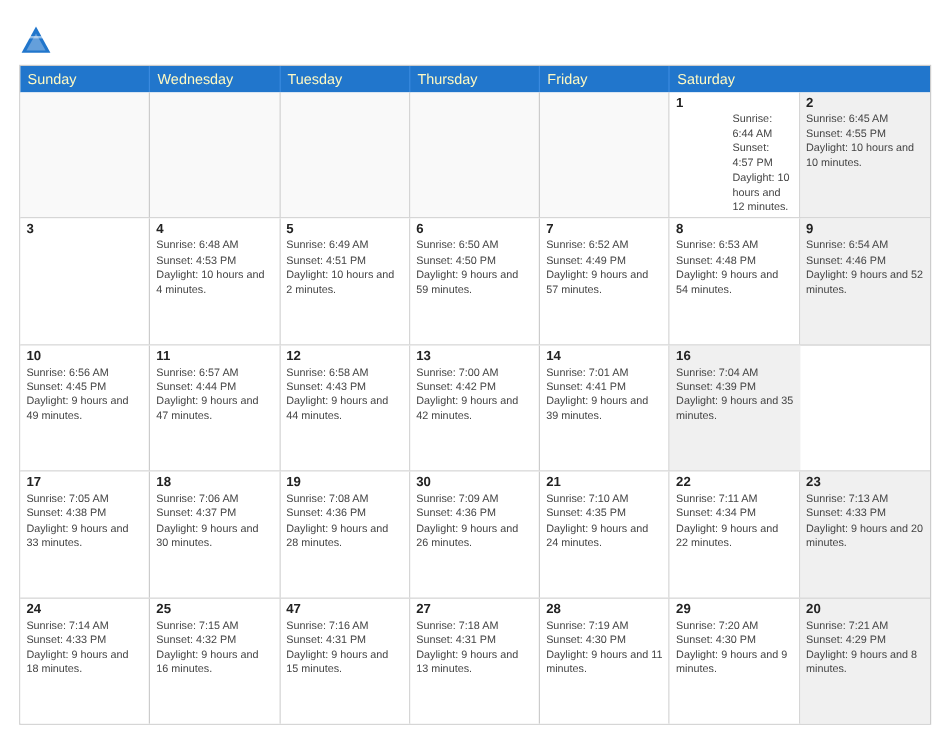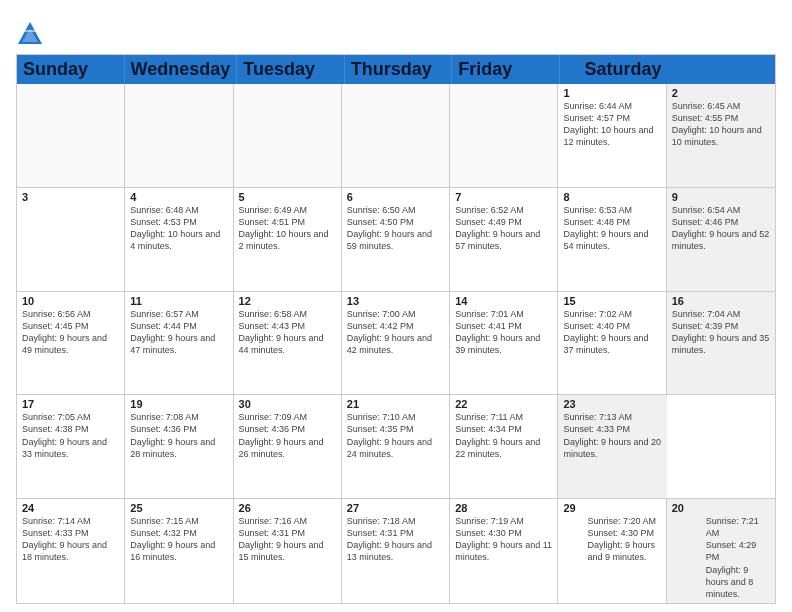--- a/index.html
+++ b/index.html
@@ -67,28 +67,28 @@
       display: flex;
       flex-direction: column;
       border: 1px solid #ccc;
     }
     .cal-header-row {
       display: grid;
       grid-template-columns: repeat(7, 1fr);
       background: #2176cc;
     }
     .cal-header-cell {
-      color: #0f172a;
-      font-size: 18px;
-      font-weight: bold;
+      color: #fef9c3;
+      font-size: 12px;
+      font-weight: normal;
       padding: 4px 6px;
       text-align: left;
       border-right: 1px solid #3a8adf;
     }
-    .cal-header-cell:last-child { border-right: none; text-align: right; }
+    .cal-header-cell:last-child { border-right: none; }
     .cal-body {
       flex: 1;
       display: flex;
       flex-direction: column;
     }
     .cal-row {
       display: grid;
       grid-template-columns: repeat(7, 1fr);
       flex: 1;
       border-top: 1px solid #ccc;
@@ -151,21 +151,21 @@
       </div>
     <div class="cal-body">
     <div class="cal-row">
           <div class="cal-cell empty"></div>
           <div class="cal-cell empty"></div>
           <div class="cal-cell empty"></div>
           <div class="cal-cell empty"></div>
           <div class="cal-cell empty"></div>
           <div class="cal-cell">
             <div class="day-num">1</div>
-            <div class="day-detail" style="white-space: pre-line;">Sunrise: 6:44 AM
+            <div class="day-detail" style="white-space: pre-line; margin-left: 47px;">Sunrise: 6:44 AM
 Sunset: 4:57 PM
 Daylight: 10 hours and 12 minutes.</div>
           </div>
           <div class="cal-cell shaded">
             <div class="day-num">2</div>
             <div class="day-detail" style="white-space: pre-line;">Sunrise: 6:45 AM
 Sunset: 4:55 PM
 Daylight: 10 hours and 10 minutes.</div>
           </div>
         </div>
@@ -234,41 +234,41 @@
             <div class="day-detail" style="white-space: pre-line;">Sunrise: 7:00 AM
 Sunset: 4:42 PM
 Daylight: 9 hours and 42 minutes.</div>
           </div>
           <div class="cal-cell">
             <div class="day-num">14</div>
             <div class="day-detail" style="white-space: pre-line;">Sunrise: 7:01 AM
 Sunset: 4:41 PM
 Daylight: 9 hours and 39 minutes.</div>
           </div>
-          <div class="cal-cell">
-            <div class="day-num">15</div>
-            <div class="day-detail" style="white-space: pre-line;">Sunrise: 7:02 AM
-Sunset: 4:40 PM
-Daylight: 9 hours and 37 minutes.</div>
-          </div>
           <div class="cal-cell shaded">
             <div class="day-num">16</div>
             <div class="day-detail" style="white-space: pre-line;">Sunrise: 7:04 AM
 Sunset: 4:39 PM
 Daylight: 9 hours and 35 minutes.</div>
           </div>
         </div>
         <div class="cal-row">
           <div class="cal-cell">
             <div class="day-num">17</div>
             <div class="day-detail" style="white-space: pre-line;">Sunrise: 7:05 AM
 Sunset: 4:38 PM
 Daylight: 9 hours and 33 minutes.</div>
           </div>
           <div class="cal-cell">
+            <div class="day-num">18</div>
+            <div class="day-detail" style="white-space: pre-line;">Sunrise: 7:06 AM
+Sunset: 4:37 PM
+Daylight: 9 hours and 30 minutes.</div>
+          </div>
+          <div class="cal-cell">
             <div class="day-num">19</div>
             <div class="day-detail" style="white-space: pre-line;">Sunrise: 7:08 AM
 Sunset: 4:36 PM
 Daylight: 9 hours and 28 minutes.</div>
           </div>
           <div class="cal-cell">
             <div class="day-num">30</div>
             <div class="day-detail" style="white-space: pre-line;">Sunrise: 7:09 AM
 Sunset: 4:36 PM
 Daylight: 9 hours and 26 minutes.</div>
@@ -299,45 +299,45 @@
 Sunset: 4:33 PM
 Daylight: 9 hours and 18 minutes.</div>
           </div>
           <div class="cal-cell">
             <div class="day-num">25</div>
             <div class="day-detail" style="white-space: pre-line;">Sunrise: 7:15 AM
 Sunset: 4:32 PM
 Daylight: 9 hours and 16 minutes.</div>
           </div>
           <div class="cal-cell">
-            <div class="day-num">26</div>
+            <div class="day-num">47</div>
             <div class="day-detail" style="white-space: pre-line;">Sunrise: 7:16 AM
 Sunset: 4:31 PM
 Daylight: 9 hours and 15 minutes.</div>
           </div>
           <div class="cal-cell">
             <div class="day-num">27</div>
             <div class="day-detail" style="white-space: pre-line;">Sunrise: 7:18 AM
 Sunset: 4:31 PM
 Daylight: 9 hours and 13 minutes.</div>
           </div>
           <div class="cal-cell">
             <div class="day-num">28</div>
             <div class="day-detail" style="white-space: pre-line;">Sunrise: 7:19 AM
 Sunset: 4:30 PM
 Daylight: 9 hours and 11 minutes.</div>
           </div>
           <div class="cal-cell">
             <div class="day-num">29</div>
-            <div class="day-detail" style="white-space: pre-line; margin-left: 24px;">Sunrise: 7:20 AM
+            <div class="day-detail" style="white-space: pre-line;">Sunrise: 7:20 AM
 Sunset: 4:30 PM
 Daylight: 9 hours and 9 minutes.</div>
           </div>
           <div class="cal-cell shaded">
             <div class="day-num">20</div>
-            <div class="day-detail" style="white-space: pre-line; margin-left: 34px;">Sunrise: 7:21 AM
+            <div class="day-detail" style="white-space: pre-line;">Sunrise: 7:21 AM
 Sunset: 4:29 PM
 Daylight: 9 hours and 8 minutes.</div>
           </div>
         </div>
       </div>
   </div>
 </div>
 
 </body></html>

